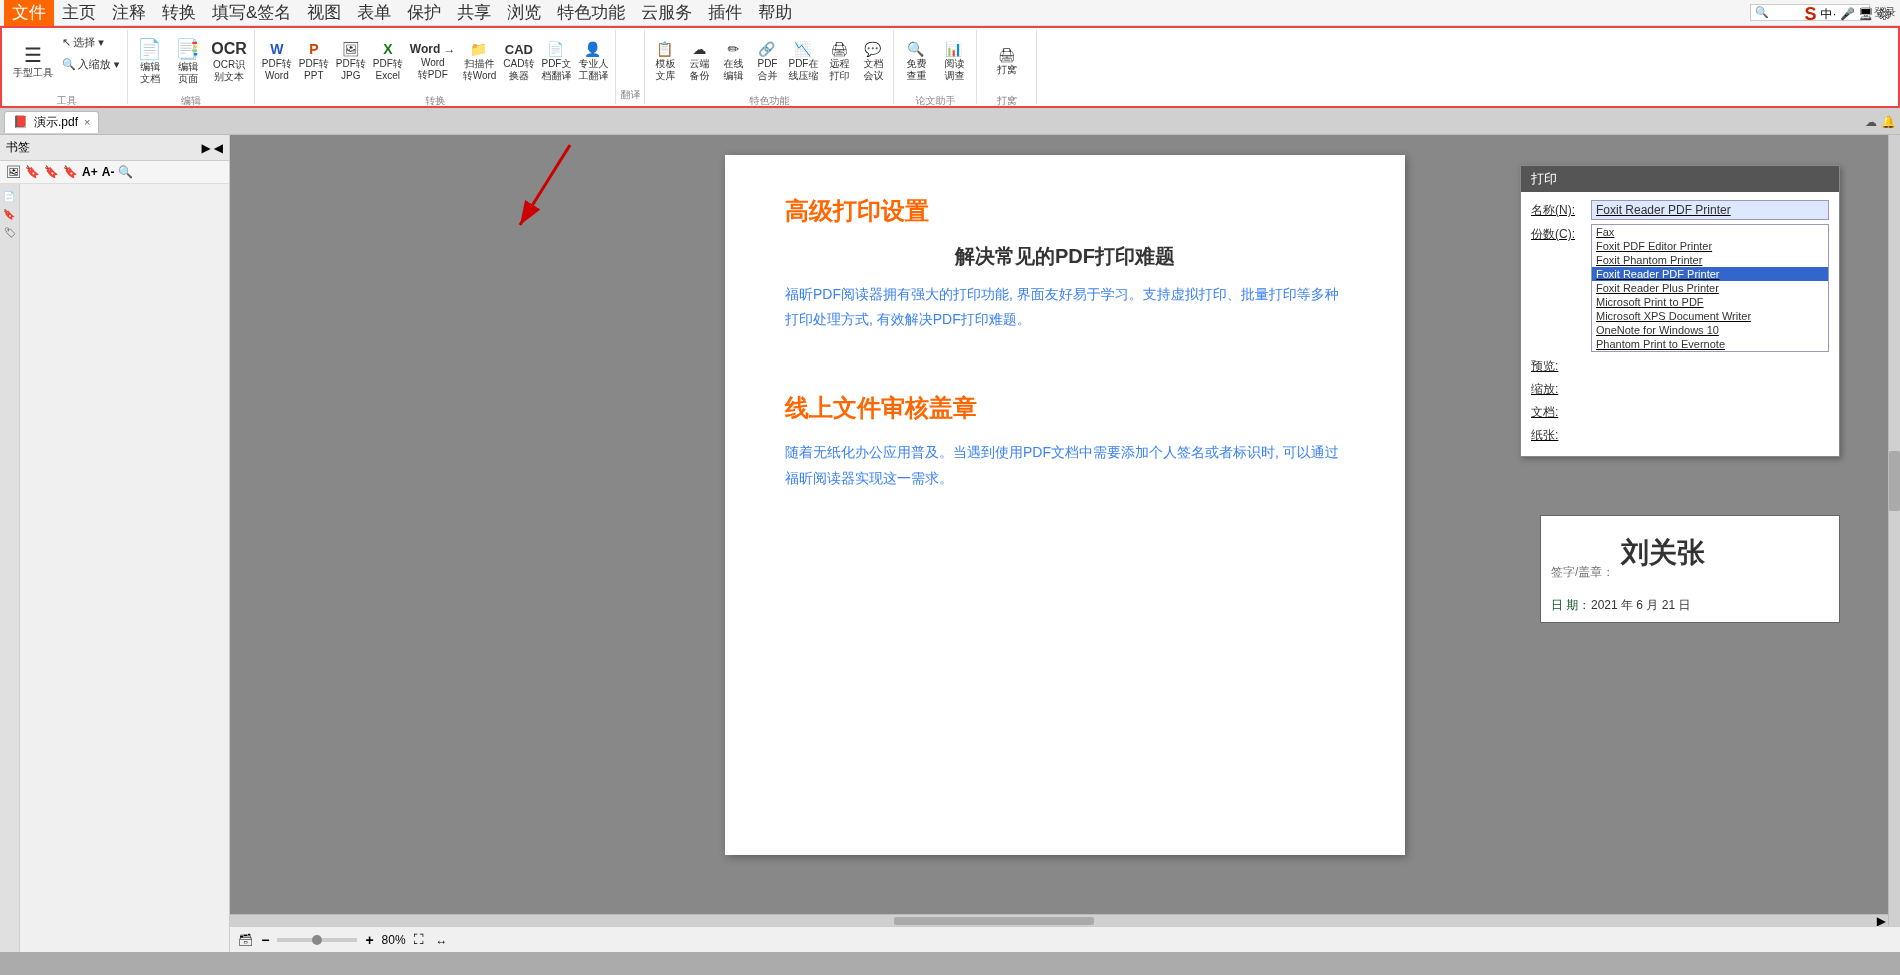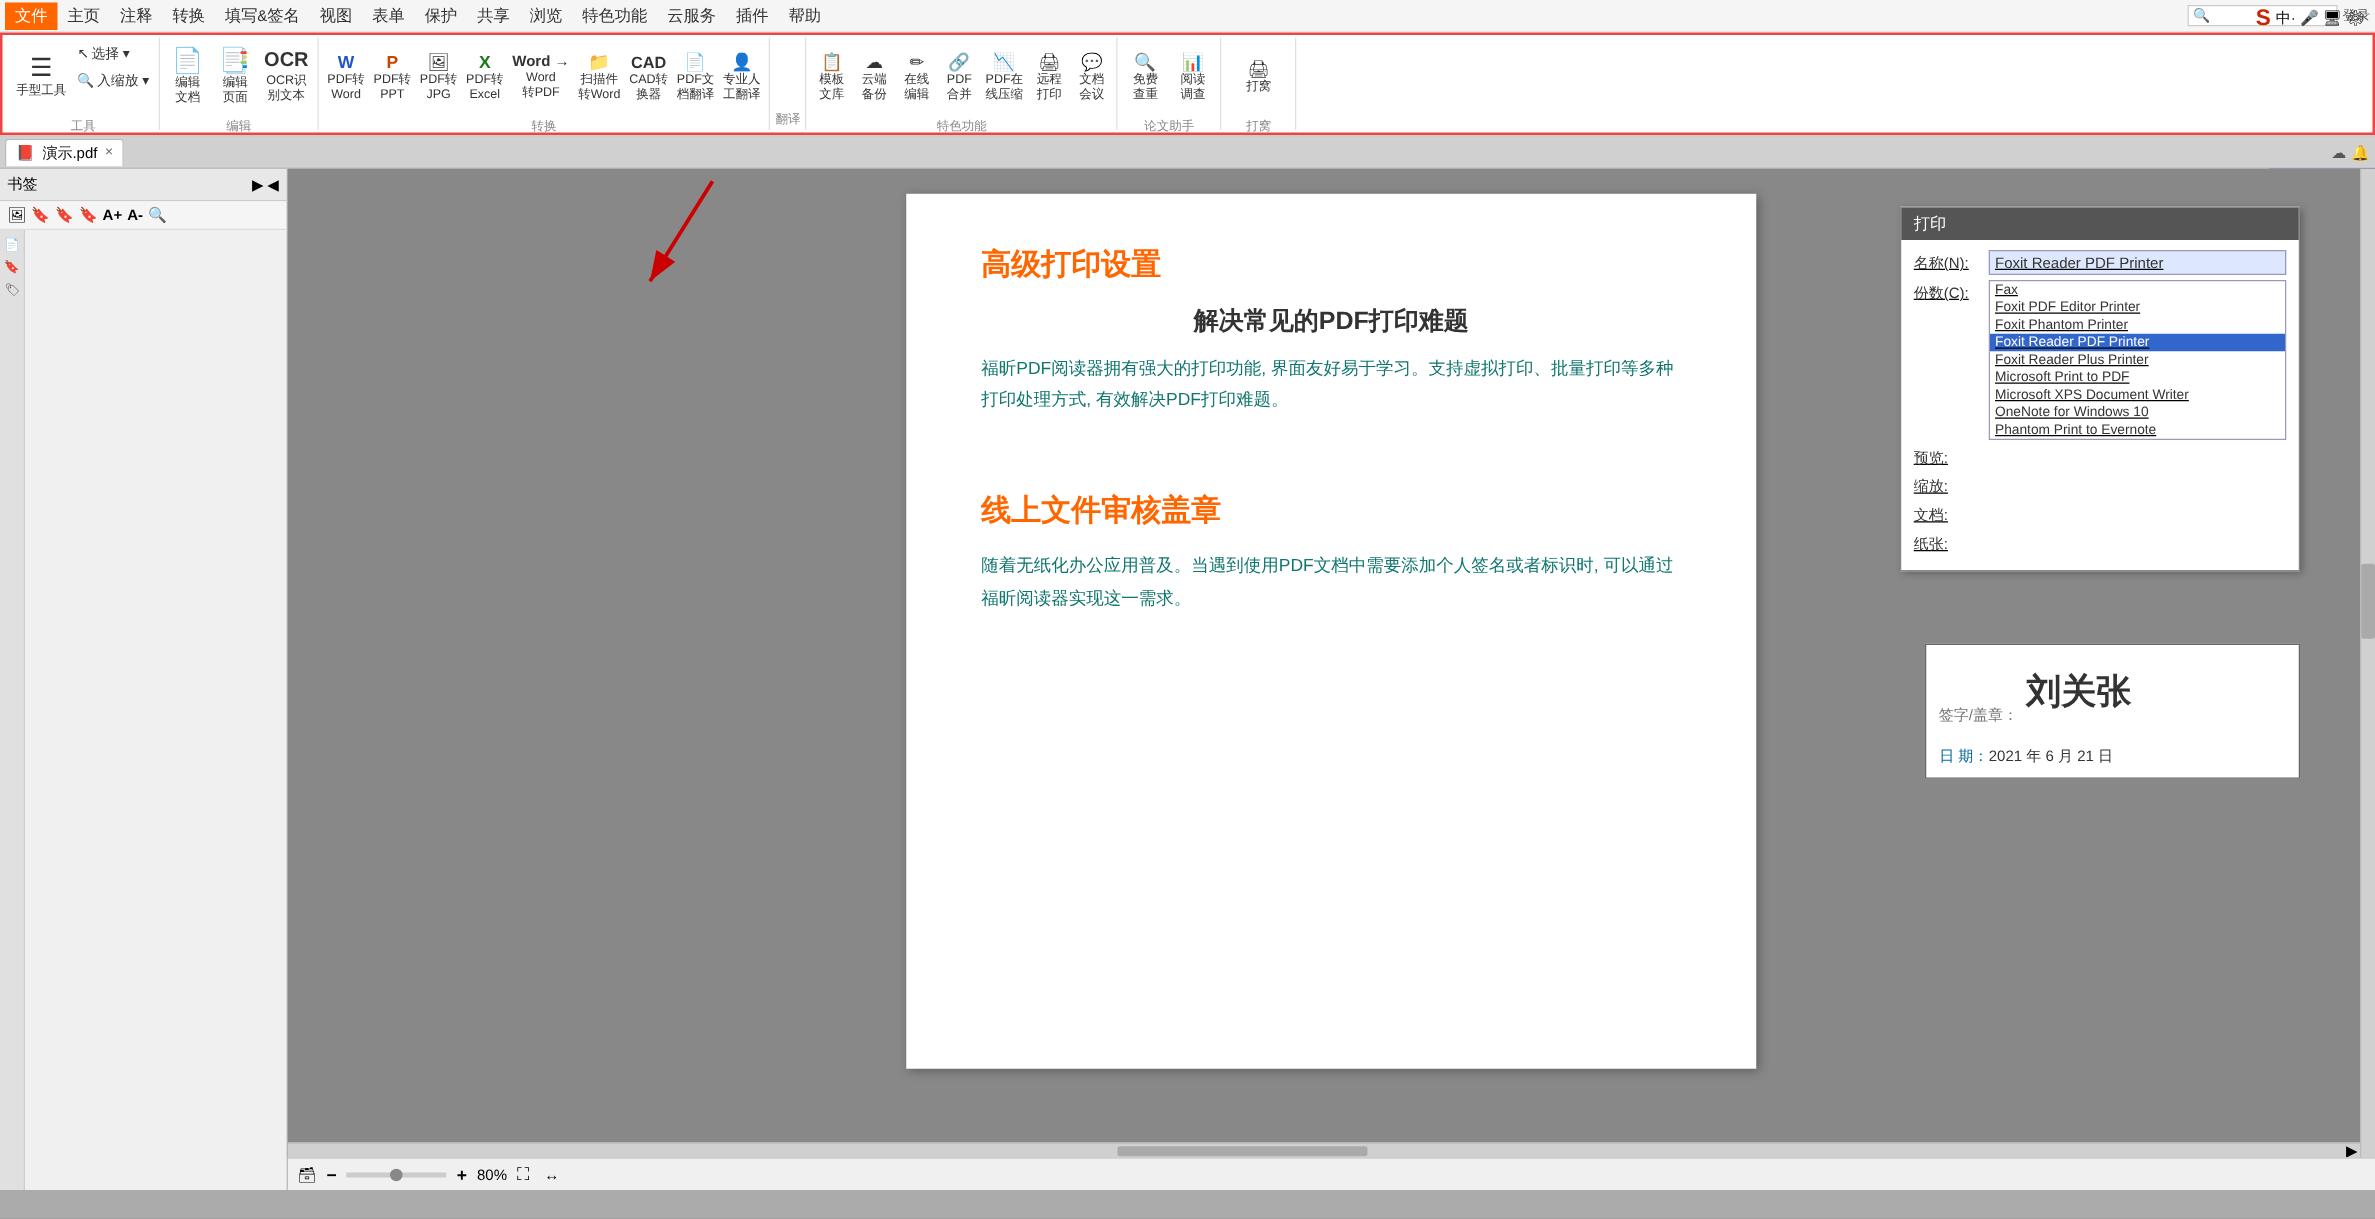--- a/index.html
+++ b/index.html
@@ -16,25 +16,24 @@
     .menu-bar {
       display: flex;
       align-items: center;
       height: 26px;
       background: #f5f5f5;
       padding: 0 4px;
       border-bottom: 1px solid #ddd;
     }
     .menu-item {
       padding: 2px 8px;
-      font-size: 13px;
+      font-size: 17px;
       cursor: pointer;
       color: #333;
       white-space: nowrap;
-      font-family: Liberation Mono, monospace;
     }
     .menu-item.active { background: #ff6600; color: white; }
 
     
     .ribbon-toolbar {
       display: flex;
       align-items: stretch;
       background: white;
       height: 82px;
       padding: 2px 4px;
@@ -312,23 +311,22 @@
       color: #737373;
       width: 70px;
       margin-top: 40px;
     }
     .sig-value {
       font-size: 28px;
       color: #333;
       font-weight: bold;
     }
     .sig-date-label {
-      color: #0369a1;
+      color: #14532d;
       width: 40px;
-      text-align: center;
     }
     .sig-date-value {
       font-size: 12px;
       color: #333;
     }
 
     
     .status-bar {
       display: flex;
       align-items: center;
@@ -387,21 +385,21 @@
     }
     .section-subtitle {
       font-size: 20px;
       color: #333;
       font-weight: bold;
       margin-bottom: 12px;
       text-align: center;
     }
     .section-body {
       font-size: 14px;
-      color: #0f766e;
+      color: #3b82f6;
       line-height: 1.8;
       margin-bottom: 20px;
     }
 
     .pdf-section {
       margin-bottom: 60px;
     }
 
     
     .foxit-logo {

